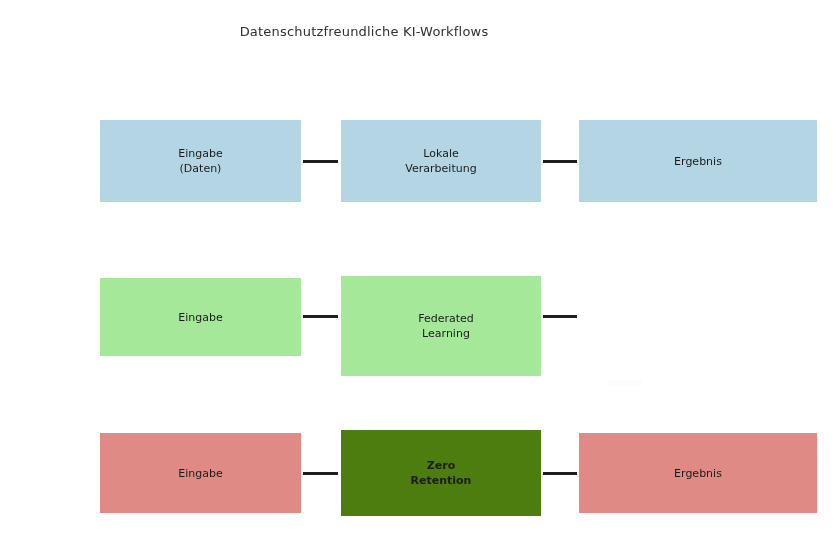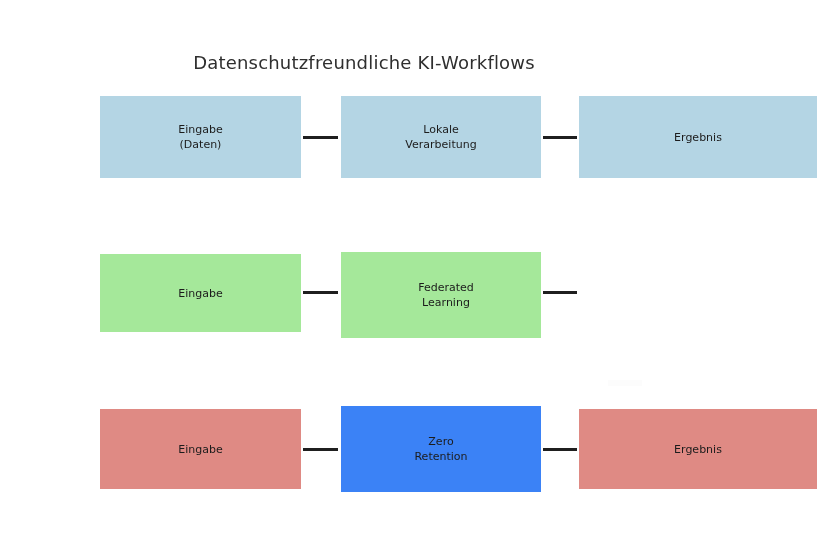--- a/index.html
+++ b/index.html
@@ -14,32 +14,33 @@
     overflow: hidden;
   }
   .canvas {
     position: relative;
     width: 840px;
     height: 560px;
   }
   .diagram-title {
     position: absolute;
     left: 0;
-    top: 52px;
+    top: 24px;
     width: 728px;
     text-align: center;
-    font-size: 18px;
+    font-size: 13px;
     color: #2f2f2f;
     letter-spacing: 0.2px;
     white-space: nowrap;
   }
   .flow-row {
     position: absolute;
     left: 0;
     width: 840px;
+    margin-top: 24px;
   }
   .node-box {
     position: absolute;
     box-sizing: border-box;
     display: flex;
     align-items: center;
     justify-content: center;
     text-align: center;
     color: #1c1c1c;
     font-size: 11px;
@@ -63,21 +64,21 @@
   .col-middle { left: 341px; width: 200px; }
   .col-output { left: 579px; width: 238px; }
 
   
   #row-local .col-input,
   #row-local .col-output   { top: 0px;  height: 82px; }
   #row-local .col-middle   { top: 0px;  height: 82px; }
 
   #row-federated .col-input,
   #row-federated .col-output { top: 2px; height: 78px; }
-  #row-federated .col-middle { top: 0px; height: 86px; padding-left: 10px; }
+  #row-federated .col-middle { top: 0px; height: 100px; padding-left: 10px; }
 
   #row-zero .col-input,
   #row-zero .col-output    { top: 3px;  height: 80px; }
   #row-zero .col-middle    { top: 0px;  height: 86px; }
 
   
   #row-local .conn-1   { left: 303px; width: 35px; top: 40px; }
   #row-local .conn-2   { left: 543px; width: 34px; top: 40px; }
   #row-federated .conn-1 { left: 303px; width: 35px; top: 39px; }
   #row-federated .conn-2 { left: 543px; width: 34px; top: 39px; }
@@ -114,21 +115,21 @@
     <div class="node-box col-input" style="background-color: rgb(165, 232, 154); color: rgb(28, 28, 28);">Eingabe</div>
     <div class="connector conn-1" style="background-color: rgb(31, 31, 31);"></div>
     <div class="node-box col-middle" style="background-color: rgb(165, 232, 154); color: rgb(28, 28, 28);">Federated
 Learning</div>
     <div class="connector conn-2" style="background-color: rgb(31, 31, 31);"></div>
   </div>
 
   <div class="flow-row" id="row-zero">
     <div class="node-box col-input" style="background-color: rgb(223, 138, 132); color: rgb(28, 28, 28);">Eingabe</div>
     <div class="connector conn-1" style="background-color: rgb(31, 31, 31);"></div>
-    <div class="node-box col-middle" style="background-color: #3b82f6; color: rgb(28, 28, 28);">Zero
+    <div class="node-box col-middle" style="background-color: #4d7c0f; color: rgb(28, 28, 28); font-weight: bold;">Zero
 Retention</div>
     <div class="connector conn-2" style="background-color: rgb(31, 31, 31);"></div>
     <div class="node-box col-output" style="background-color: rgb(223, 138, 132); color: rgb(28, 28, 28);">Ergebnis</div>
   </div>
 
   <div class="faint-artifact"></div>
 
 </div>
 
 </body></html>

